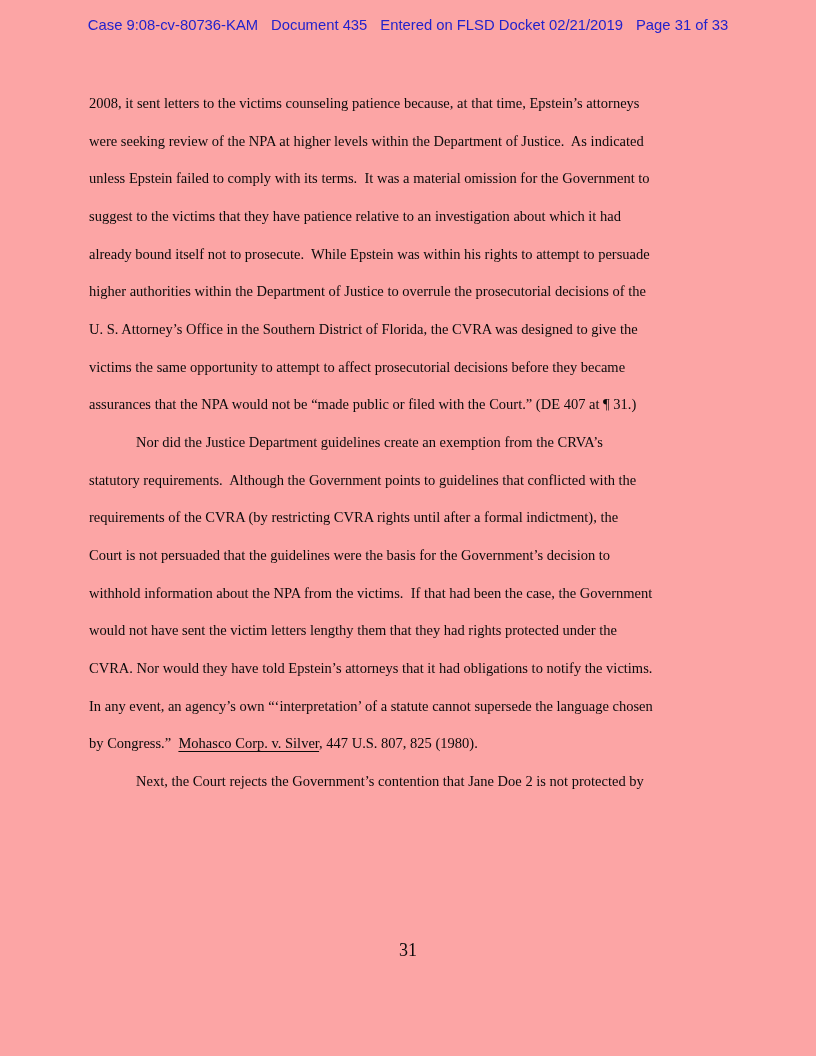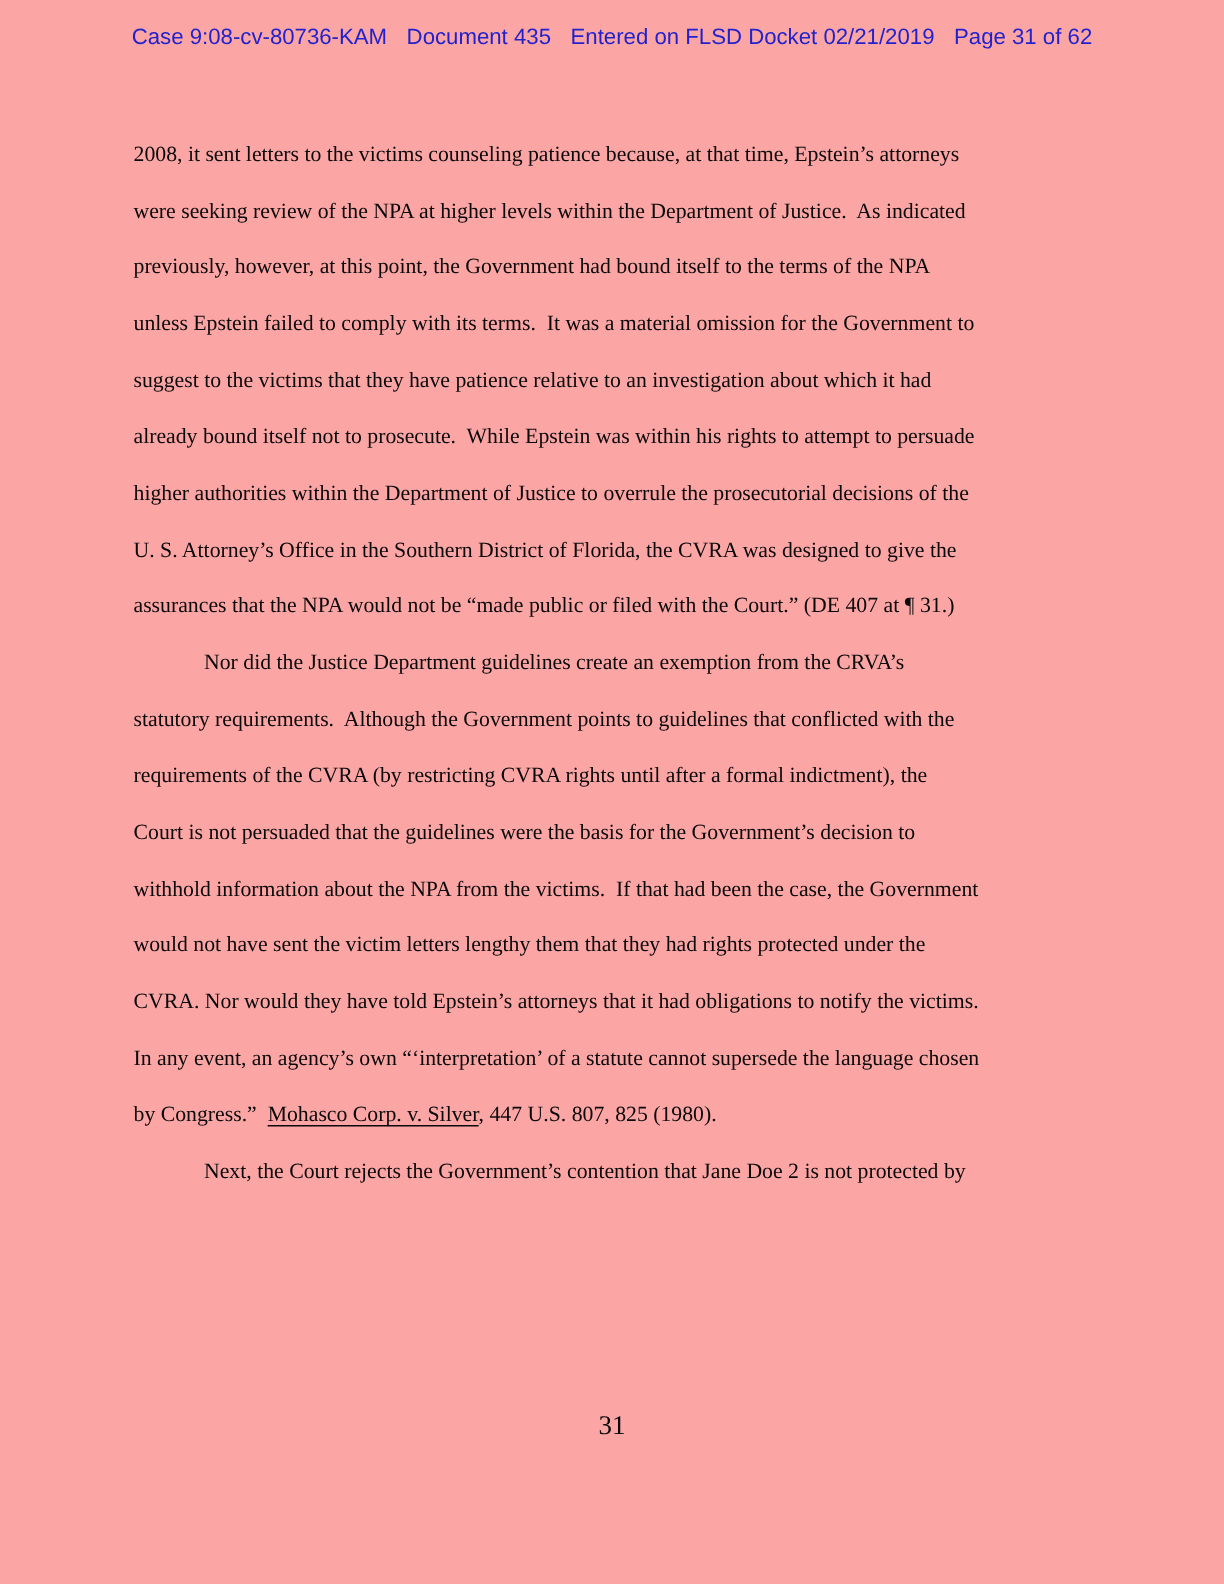--- a/index.html
+++ b/index.html
@@ -58,33 +58,33 @@
 </style>
 </head>
 <body>
 
 <div class="page" style="color: rgb(10, 10, 10); background: #fca5a5;">
 
   <div class="ecf-header" style="color: rgb(34, 34, 204);">
     <span>Case 9:08-cv-80736-KAM</span>
     <span>Document 435</span>
     <span>Entered on FLSD Docket 02/21/2019</span>
-    <span>Page 31 of 62</span>
+    <span>Page 31 of 33</span>
   </div>
 
   <div class="body-text" id="body-text">
       <div class="paragraph">
         <div class="line"><span>2008, it sent letters to the victims counseling patience because, at that time, Epstein’s attorneys</span></div>
         <div class="line"><span>were seeking review of the NPA at higher levels within the Department of Justice.  As indicated</span></div>
-        <div class="line"><span>previously, however, at this point, the Government had bound itself to the terms of the NPA</span></div>
         <div class="line"><span>unless Epstein failed to comply with its terms.  It was a material omission for the Government to</span></div>
         <div class="line"><span>suggest to the victims that they have patience relative to an investigation about which it had</span></div>
         <div class="line"><span>already bound itself not to prosecute.  While Epstein was within his rights to attempt to persuade</span></div>
         <div class="line"><span>higher authorities within the Department of Justice to overrule the prosecutorial decisions of the</span></div>
         <div class="line"><span>U. S. Attorney’s Office in the Southern District of Florida, the CVRA was designed to give the</span></div>
+        <div class="line"><span>victims the same opportunity to attempt to affect prosecutorial decisions before they became</span></div>
         <div class="line"><span>assurances that the NPA would not be “made public or filed with the Court.” (DE 407 at ¶ 31.)</span></div>
       </div>
       <div class="paragraph">
         <div class="line first"><span>Nor did the Justice Department guidelines create an exemption from the CRVA’s</span></div>
         <div class="line"><span>statutory requirements.  Although the Government points to guidelines that conflicted with the</span></div>
         <div class="line"><span>requirements of the CVRA (by restricting CVRA rights until after a formal indictment), the</span></div>
         <div class="line"><span>Court is not persuaded that the guidelines were the basis for the Government’s decision to</span></div>
         <div class="line"><span>withhold information about the NPA from the victims.  If that had been the case, the Government</span></div>
         <div class="line"><span>would not have sent the victim letters lengthy them that they had rights protected under the</span></div>
         <div class="line"><span>CVRA. Nor would they have told Epstein’s attorneys that it had obligations to notify the victims.</span></div>

